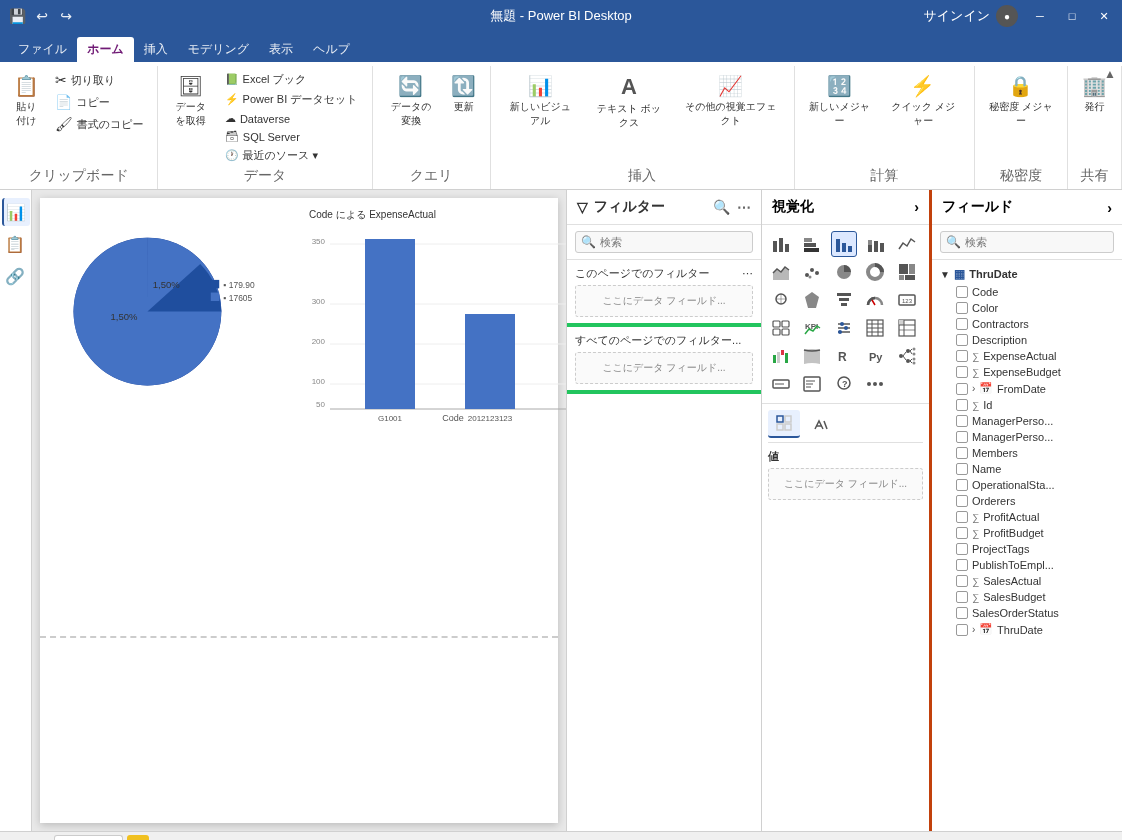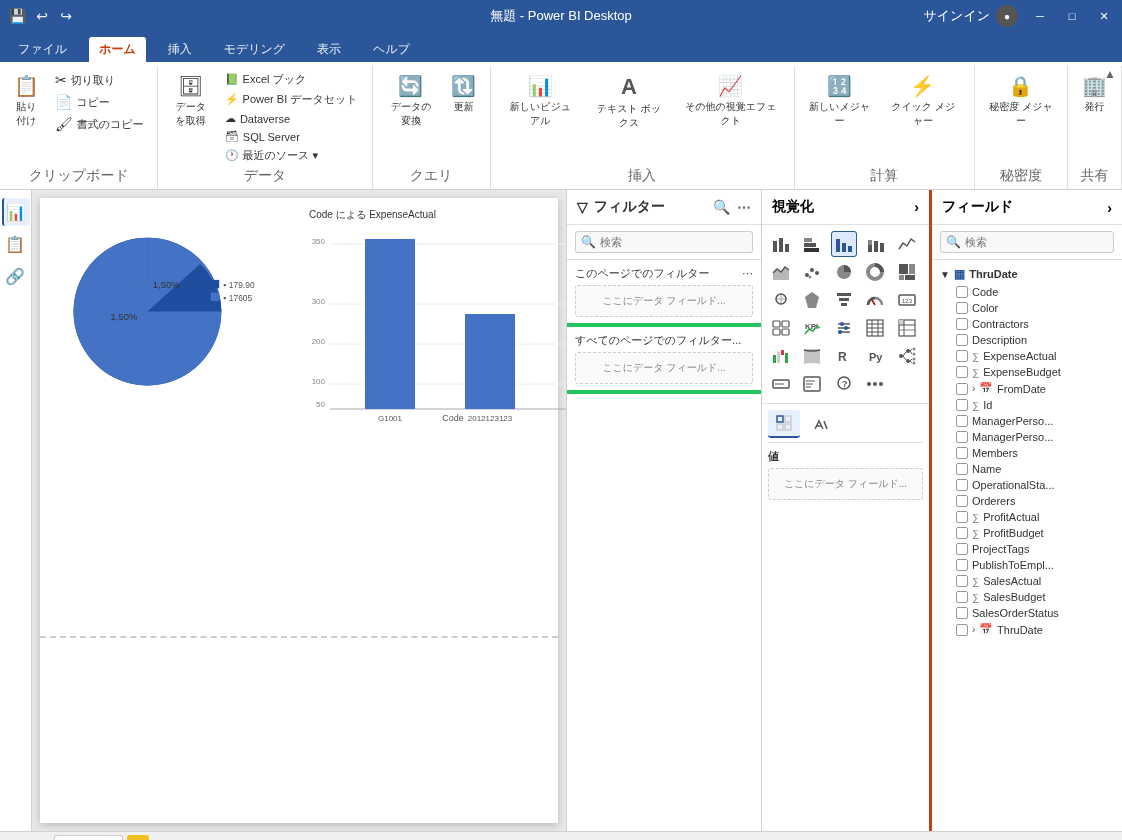--- a/index.html
+++ b/index.html
@@ -5,23 +5,23 @@
     * { box-sizing: border-box; margin: 0; padding: 0; }
     body { font-family: 'Segoe UI', sans-serif; font-size: 12px; background: #f0f0f0; width: 1122px; height: 840px; overflow: hidden; }
 
     
     .titlebar { background: #2b579a; height: 32px; display: flex; align-items: center; justify-content: space-between; padding: 0 8px; color: white; font-size: 13px; }
     .titlebar-center { position: absolute; left: 50%; transform: translateX(-50%); font-size: 13px; color: white; }
     .titlebar-right { display: flex; align-items: center; gap: 12px; margin-left: auto; }
     .win-btn { width: 20px; height: 20px; display: flex; align-items: center; justify-content: center; cursor: pointer; font-size: 11px; color: white; }
 
     
-    .menubar { background: #2b579a; height: 30px; display: flex; align-items: flex-end; padding: 0 8px; gap: 12px; }
+    .menubar { background: #2b579a; height: 30px; display: flex; align-items: flex-end; padding: 0 8px; }
     .menu-item { padding: 4px 10px; font-size: 12px; color: rgba(255,255,255,0.9); cursor: pointer; border-radius: 3px 3px 0 0; }
-    .menu-item.active { background: white; color: #c2410c; font-weight: 600; }
+    .menu-item.active { background: white; color: #701a75; font-weight: 600; }
 
     
     .ribbon { background: white; border-bottom: 1px solid #d0d0d0; display: flex; padding: 4px 0 0 0; min-height: 80px; }
     .ribbon-group { display: flex; flex-direction: column; padding: 4px 8px; border-right: 1px solid #e0e0e0; }
     .ribbon-group-label { font-size: 14px; color: #666; text-align: center; margin-top: auto; padding-top: 2px; }
     .ribbon-buttons { display: flex; align-items: flex-start; gap: 4px; flex: 1; }
     .ribbon-btn { display: flex; flex-direction: column; align-items: center; justify-content: center; padding: 4px 6px; cursor: pointer; border-radius: 3px; min-width: 36px; font-size: 10px; color: #333; text-align: center; }
     .ribbon-btn .icon { font-size: 20px; margin-bottom: 2px; }
     .ribbon-btn-small { display: flex; align-items: center; gap: 4px; padding: 2px 6px; cursor: pointer; border-radius: 3px; font-size: 11px; color: #333; white-space: nowrap; }
     .ribbon-btn-small .icon-sm { font-size: 14px; }

